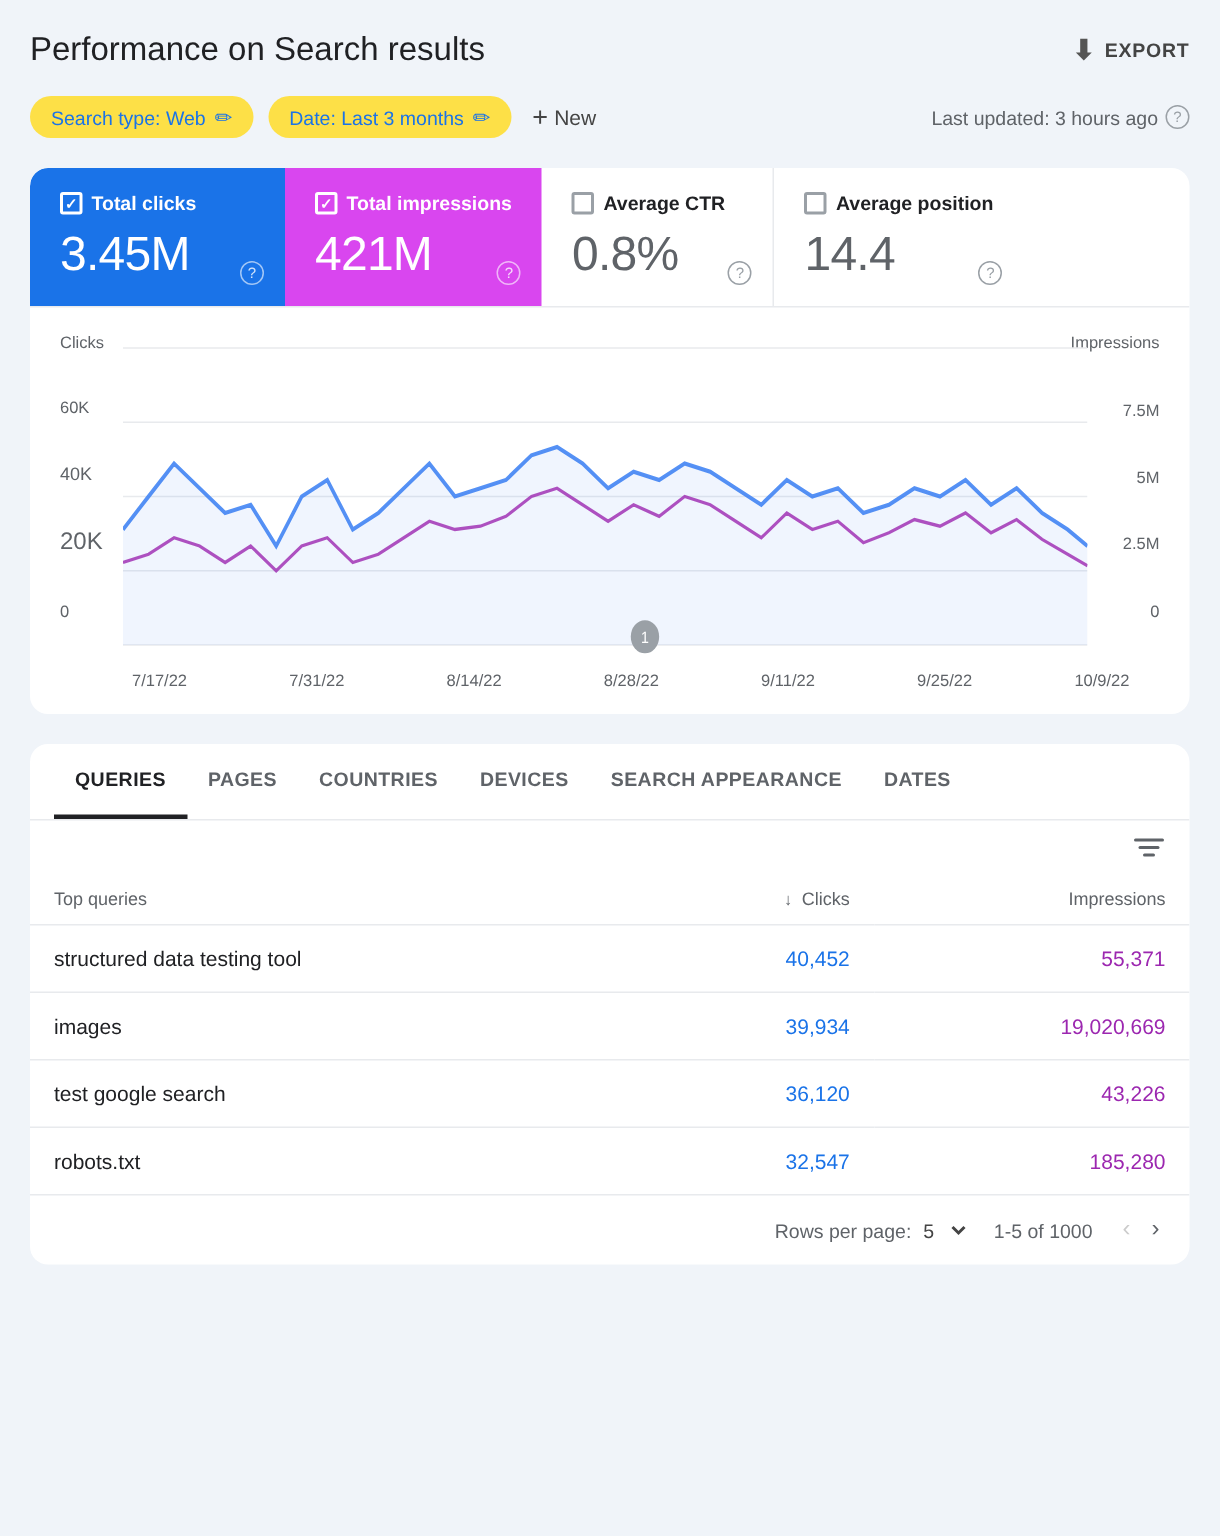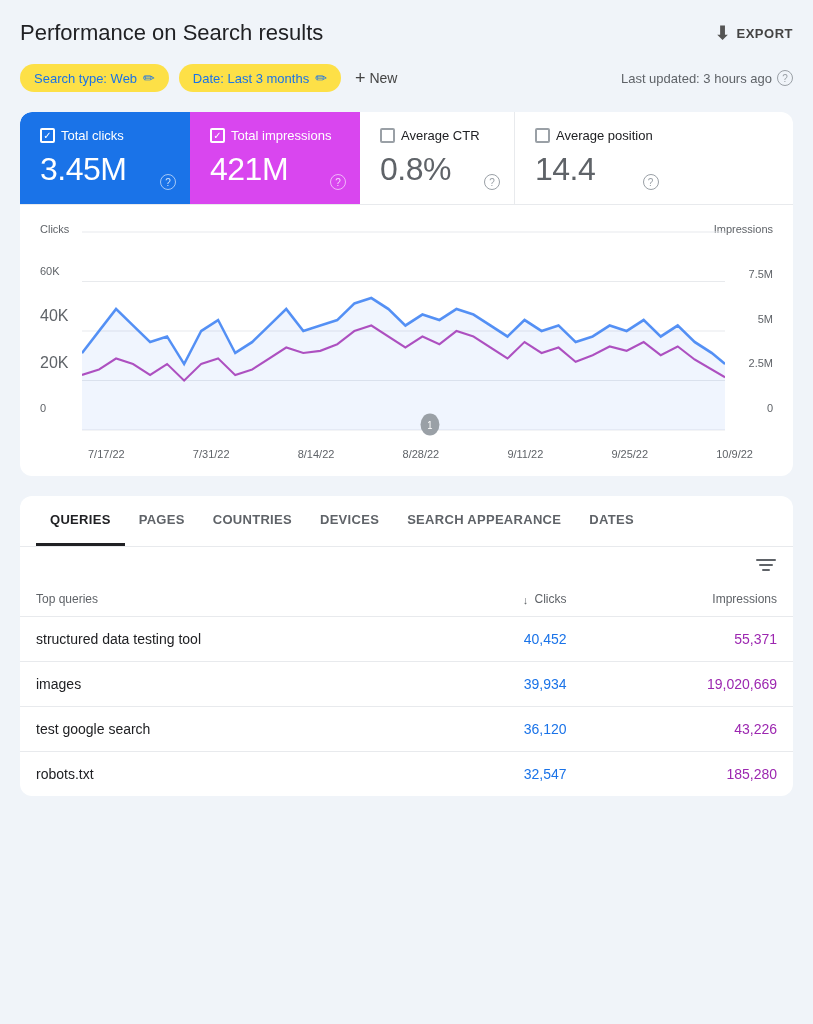--- a/index.html
+++ b/index.html
@@ -136,21 +136,21 @@
     }
     .metric-box.position-box {
       border-right: none;
     }
     .metric-label {
       display: flex;
       align-items: center;
       gap: 6px;
       font-size: 13px;
       margin-bottom: 8px;
-      font-weight: 400;
+      font-weight: 700;
     }
     .metric-checkbox {
       width: 15px;
       height: 15px;
       border: 2px solid currentColor;
       border-radius: 2px;
       display: inline-flex;
       align-items: center;
       justify-content: center;
       flex-shrink: 0;
@@ -399,21 +399,21 @@
         </div>
       </div>
     </div>
 
     <div class="chart-area">
       <div style="display:flex; width:100%;">
 
         <div style="display:flex; flex-direction:column; justify-content:space-between; width:42px; padding-top:2px; padding-bottom:30px;">
           <div style="font-size:11px; color:#5f6368;">Clicks</div>
           <div style="font-size:11px; color:#5f6368;">60K</div>
-          <div style="font-size:16px; color:#5f6368;">40K</div>
+          <div style="font-size:12px; color:#5f6368;">40K</div>
           <div style="font-size:16px; color:#5f6368;">20K</div>
           <div style="font-size:11px; color:#5f6368;">0</div>
         </div>
 
         <div style="flex:1; position:relative;">
           <svg class="chart" viewBox="0 0 680 200" preserveAspectRatio="none">
 
             <line x1="0" y1="10" x2="680" y2="10" stroke="#e8eaed" stroke-width="1"></line>
             <line x1="0" y1="55" x2="680" y2="55" stroke="#e8eaed" stroke-width="1"></line>
             <line x1="0" y1="100" x2="680" y2="100" stroke="#e8eaed" stroke-width="1"></line>
@@ -505,14 +505,31 @@
       <td class="impressions-col">43,226</td>
     </tr>
           <tr>
       <td class="query-col">robots.txt</td>
       <td class="clicks-col">32,547</td>
       <td class="impressions-col">185,280</td>
     </tr>
         </tbody>
     </table>
 
+    <div class="pagination-row">
+      <div class="rows-per-page">
+        <span>Rows per page:</span>
+        <select class="rows-select">
+          <option>5</option>
+          <option>10</option>
+          <option>25</option>
+        </select>
+      </div>
+      <div class="pagination-info">
+        <span>1-5 of 1000</span>
+      </div>
+      <div class="page-nav">
+        <button class="page-nav-btn" disabled="">‹</button>
+        <button class="page-nav-btn">›</button>
+      </div>
+    </div>
   </div>
 </div>
 
 </body></html>

